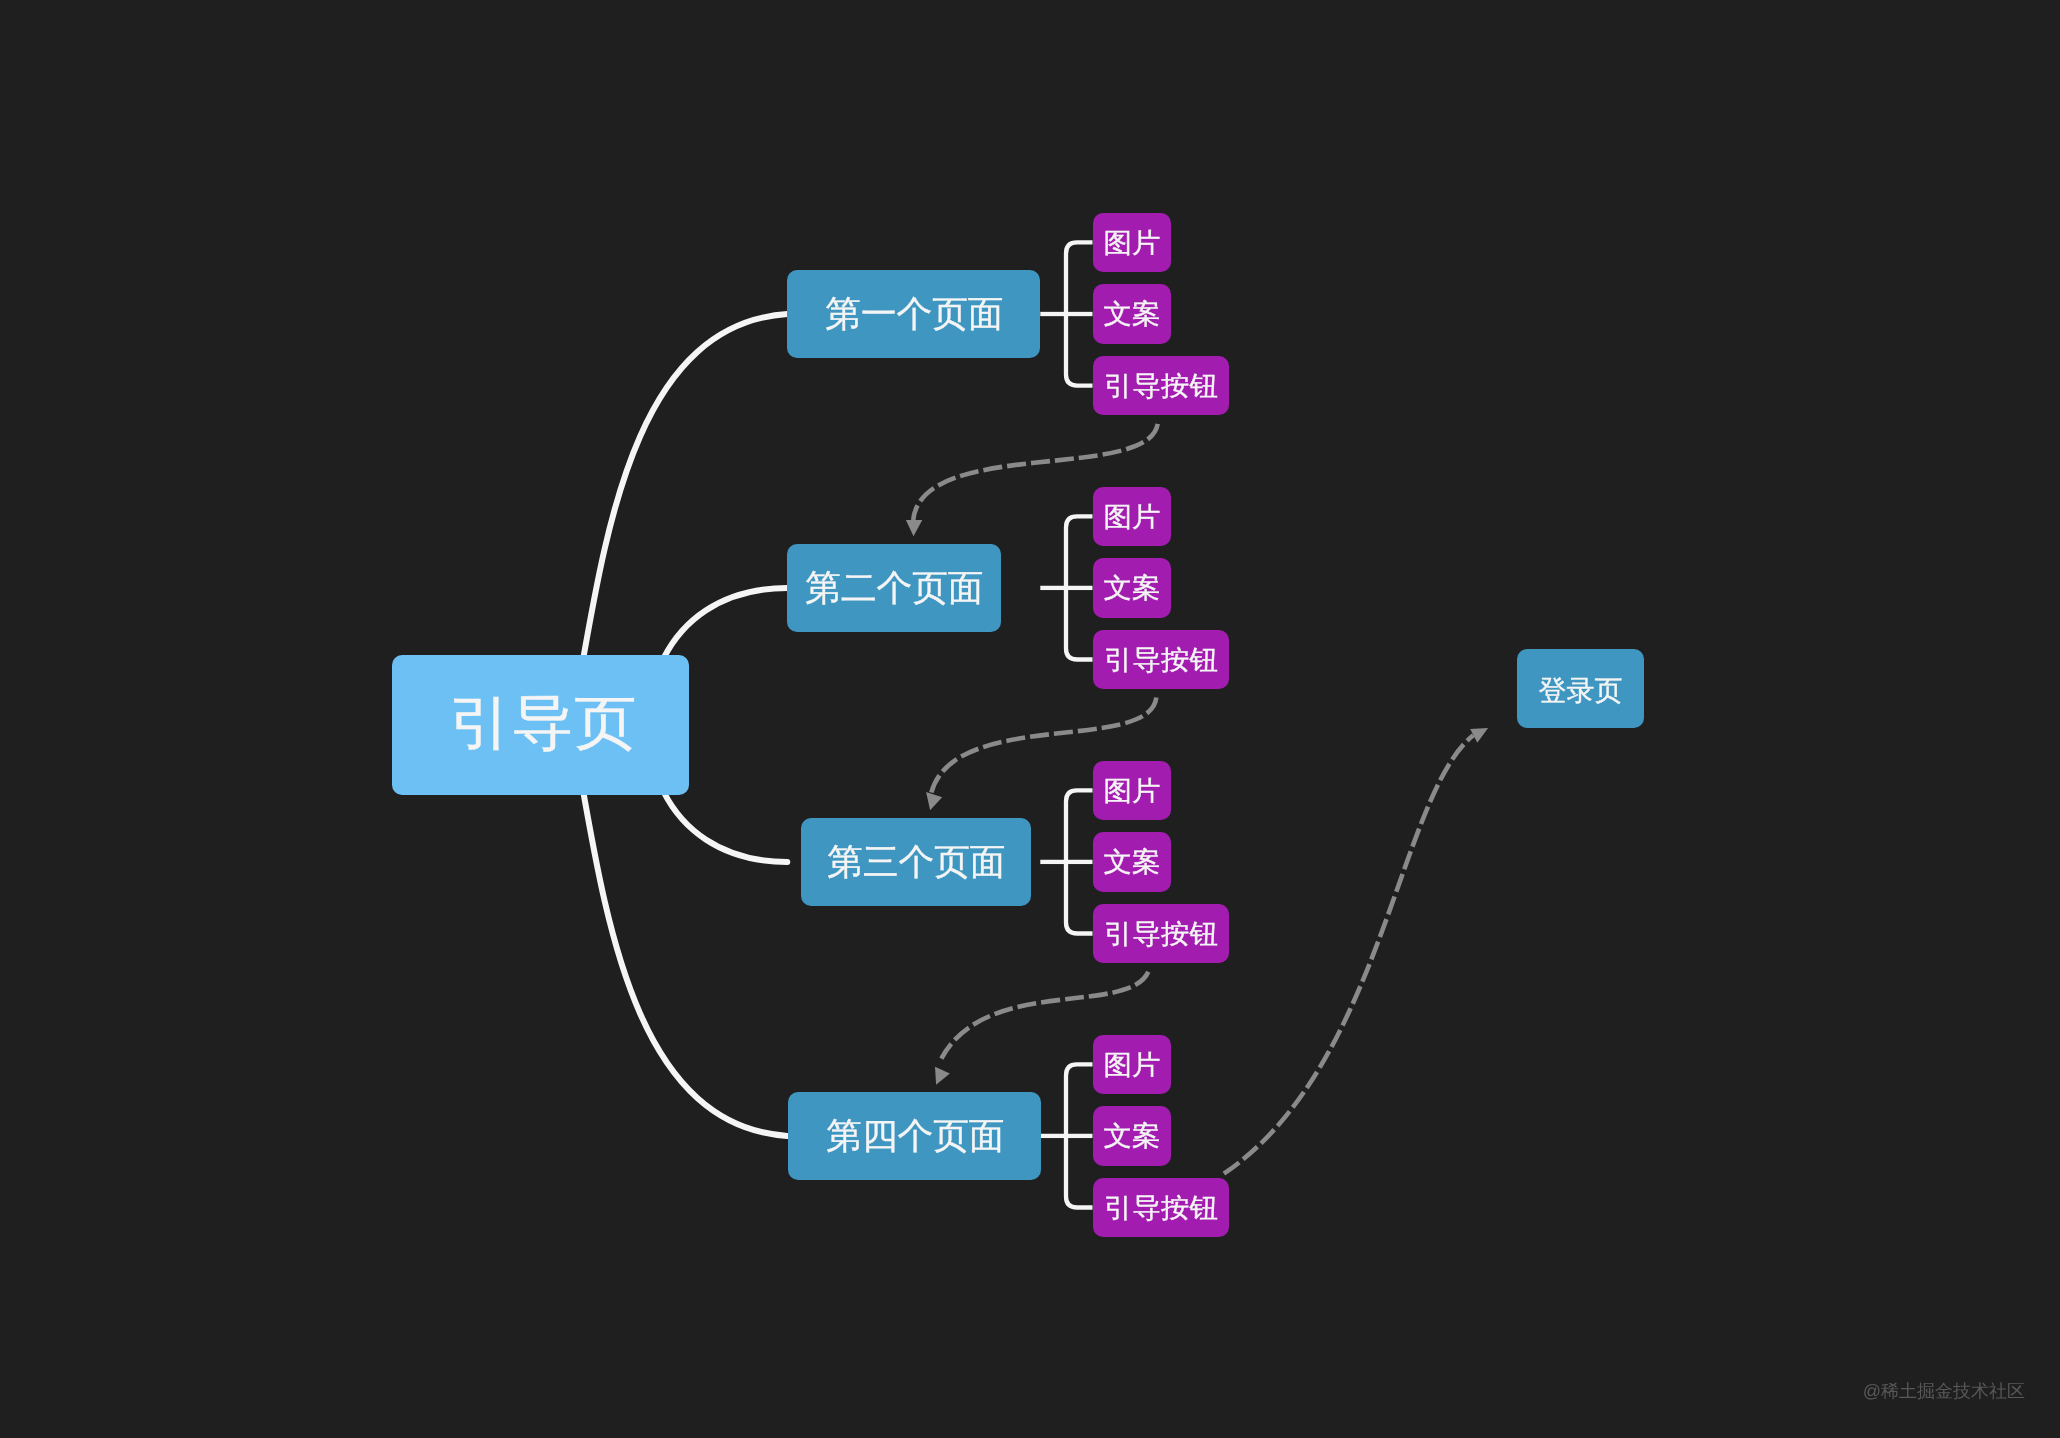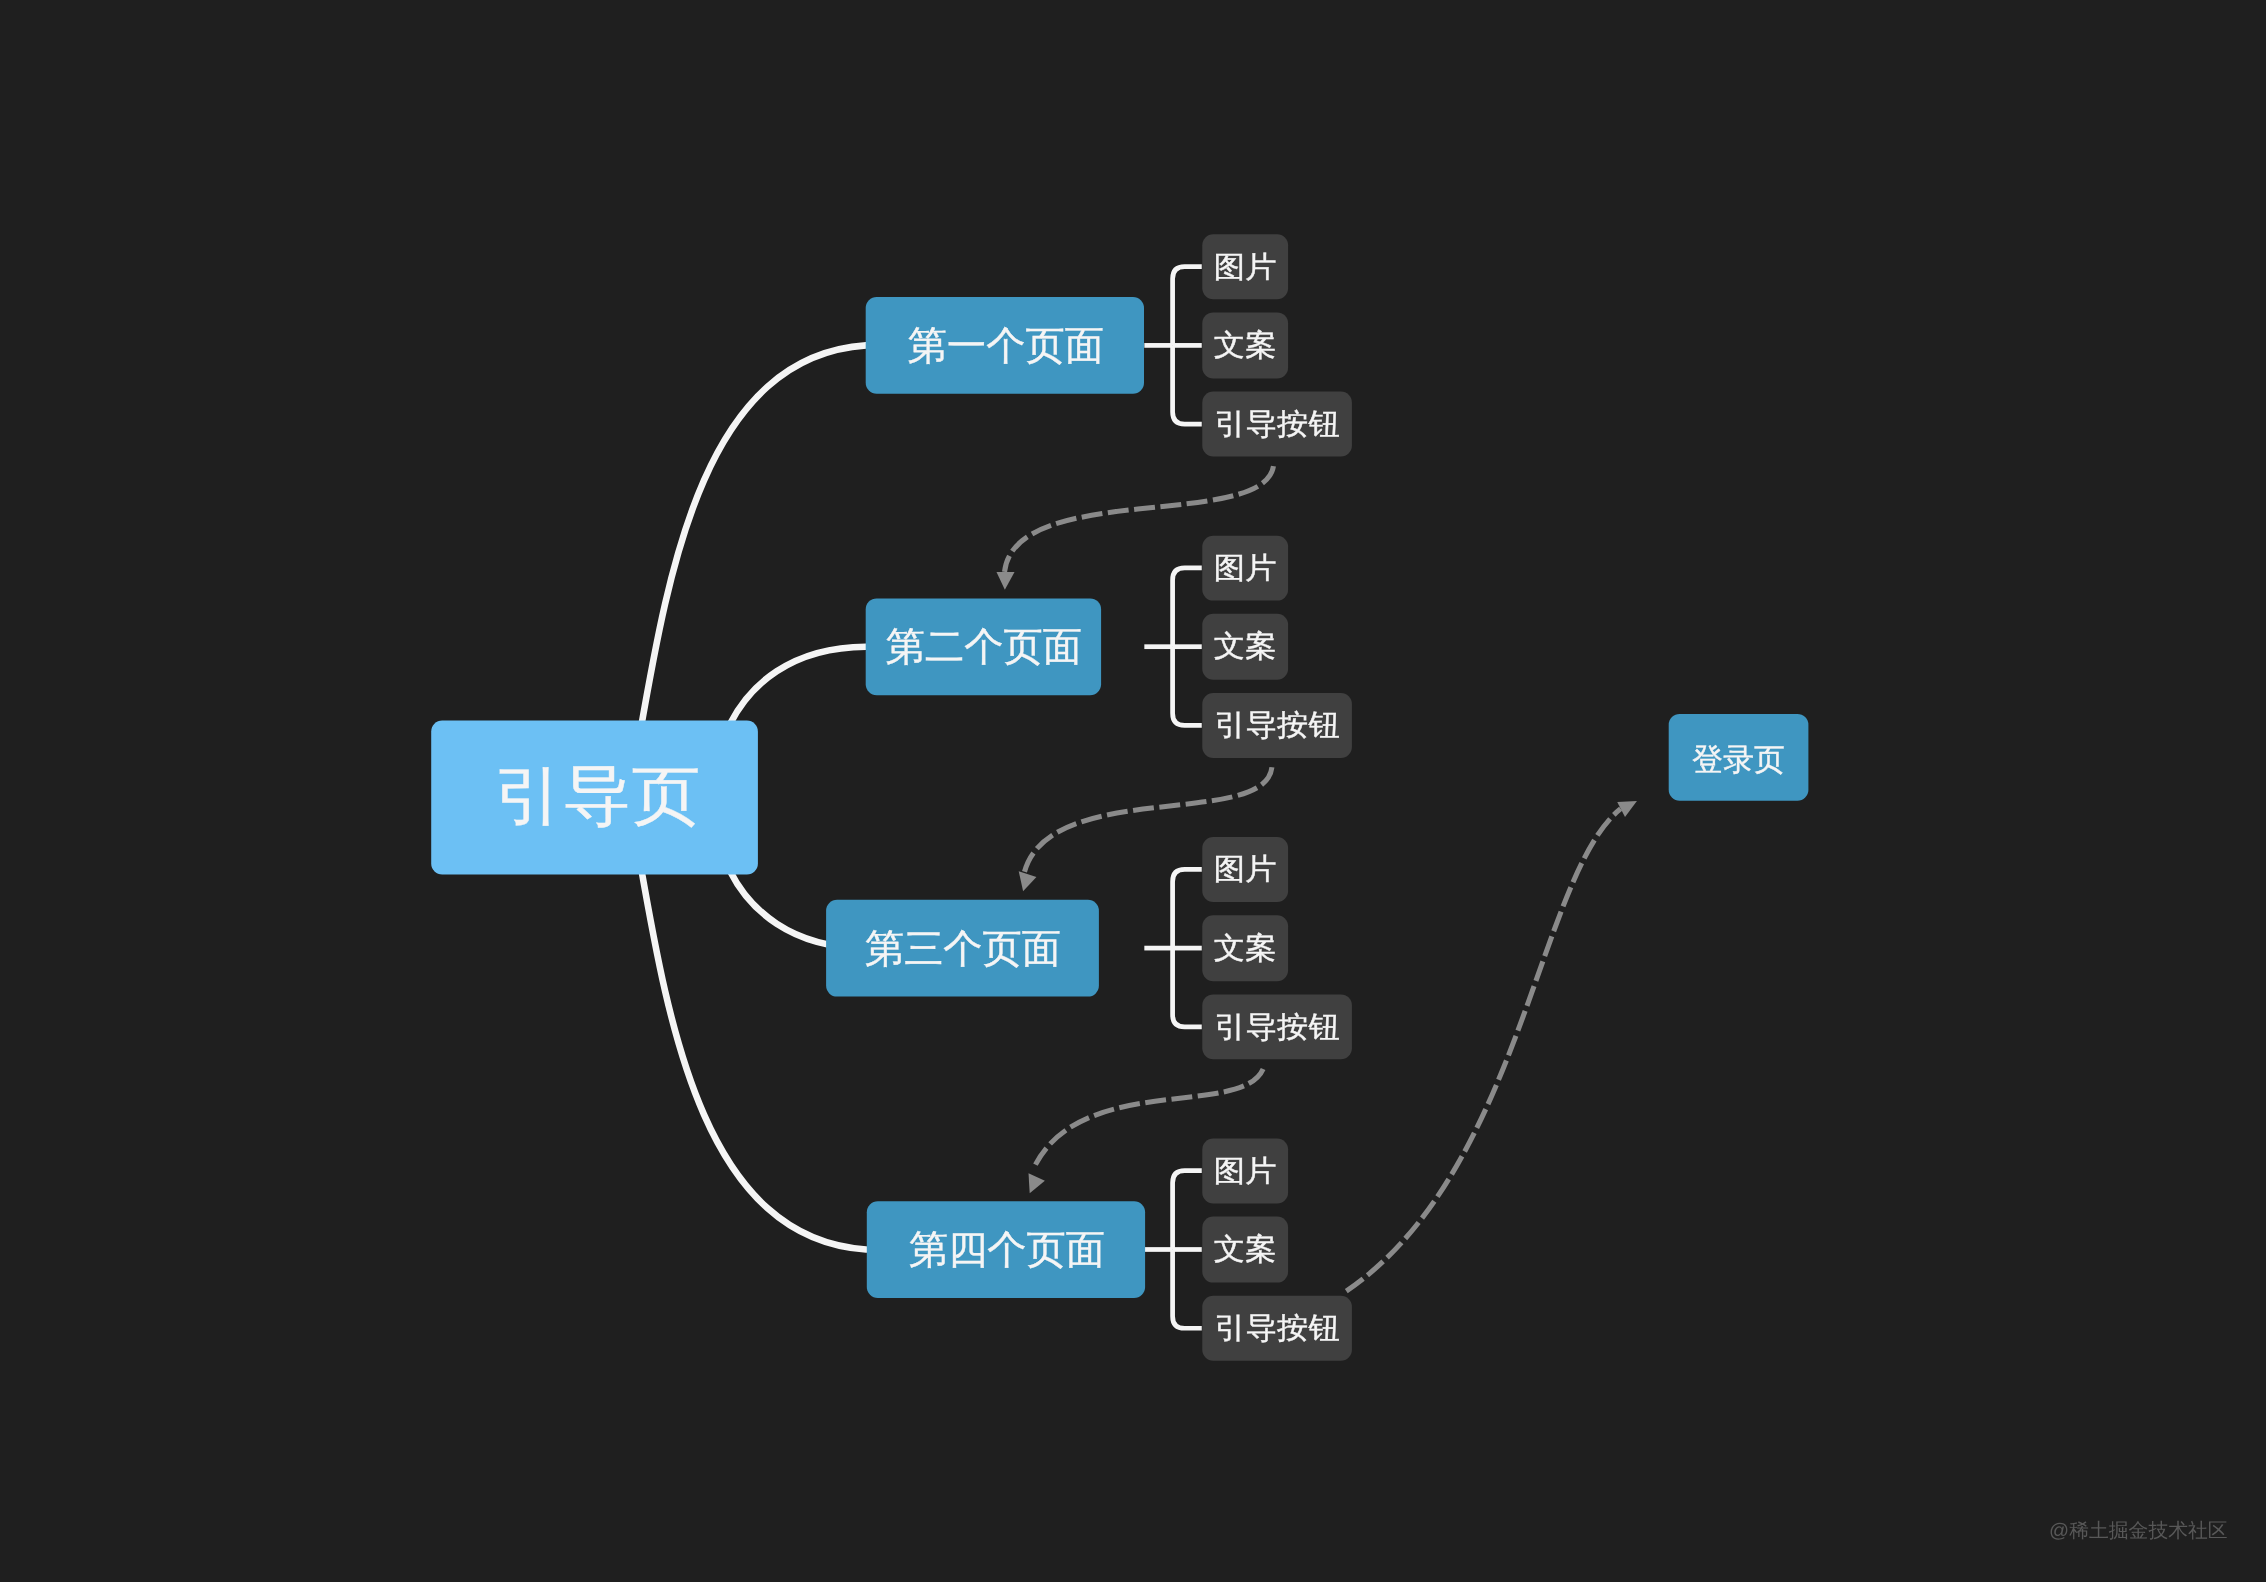--- a/index.html
+++ b/index.html
@@ -12,21 +12,21 @@
 #stage{position:relative;width:2060px;height:1438px;background:#1f1f1f;}
 #wires{position:absolute;left:0;top:0;}
 .node{position:absolute;display:flex;align-items:center;justify-content:center;
       color:#f5f5f5;box-sizing:border-box;white-space:nowrap;line-height:1;
       -webkit-text-stroke:0.38px #f5f5f5;}
 .node span{display:inline-block;transform-origin:center center;}
 .root{border-radius:10px;background:#6cc0f4;font-size:59px;}
 .root span{transform:scaleX(1.06) translate(2.2px,-0.8px);}
 .branch{border-radius:10px;background:#3f96c1;font-size:36px;}
 .branch span{transform:scaleX(0.99) translate(0.4px,0.1px);}
-.leaf{border-radius:10px;background:#404040;font-size:27px;}
+.leaf{border-radius:10px;background:#a21caf;font-size:27px;}
 .leaf span{transform:scaleX(1.055) translateY(0.5px);}
 .login{border-radius:10px;background:#3f96c1;font-size:28px;}
 .login span{transform:scaleX(1.0) translateY(2px);}
 .watermark{position:absolute;color:#585858;font-size:18px;white-space:nowrap;line-height:1.33;}
 </style>
 </head>
 <body>
 
 <div id="stage">
 <svg id="wires" width="2060" height="1438" viewBox="0 0 2060 1438">
@@ -87,21 +87,21 @@
     </div>
 <div class="node leaf" style="left:1092.5px;top:486.5px;width:78.5px;height:59.5px">
       <span>图片</span>
     </div>
 <div class="node leaf" style="left:1092.5px;top:558.1px;width:78.5px;height:59.5px">
       <span>文案</span>
     </div>
 <div class="node leaf" style="left:1092.5px;top:629.8px;width:136.0px;height:59.5px">
       <span>引导按钮</span>
     </div>
-<div class="node branch" style="left:751px;top:817.9px;width:248px;height:88.0px">
+<div class="node branch" style="left:801px;top:817.9px;width:230px;height:88.0px">
       <span>第三个页面</span>
     </div>
 <div class="node leaf" style="left:1092.5px;top:760.5px;width:78.5px;height:59.5px">
       <span>图片</span>
     </div>
 <div class="node leaf" style="left:1092.5px;top:832.1px;width:78.5px;height:59.5px">
       <span>文案</span>
     </div>
 <div class="node leaf" style="left:1092.5px;top:903.8px;width:136.0px;height:59.5px">
       <span>引导按钮</span>

